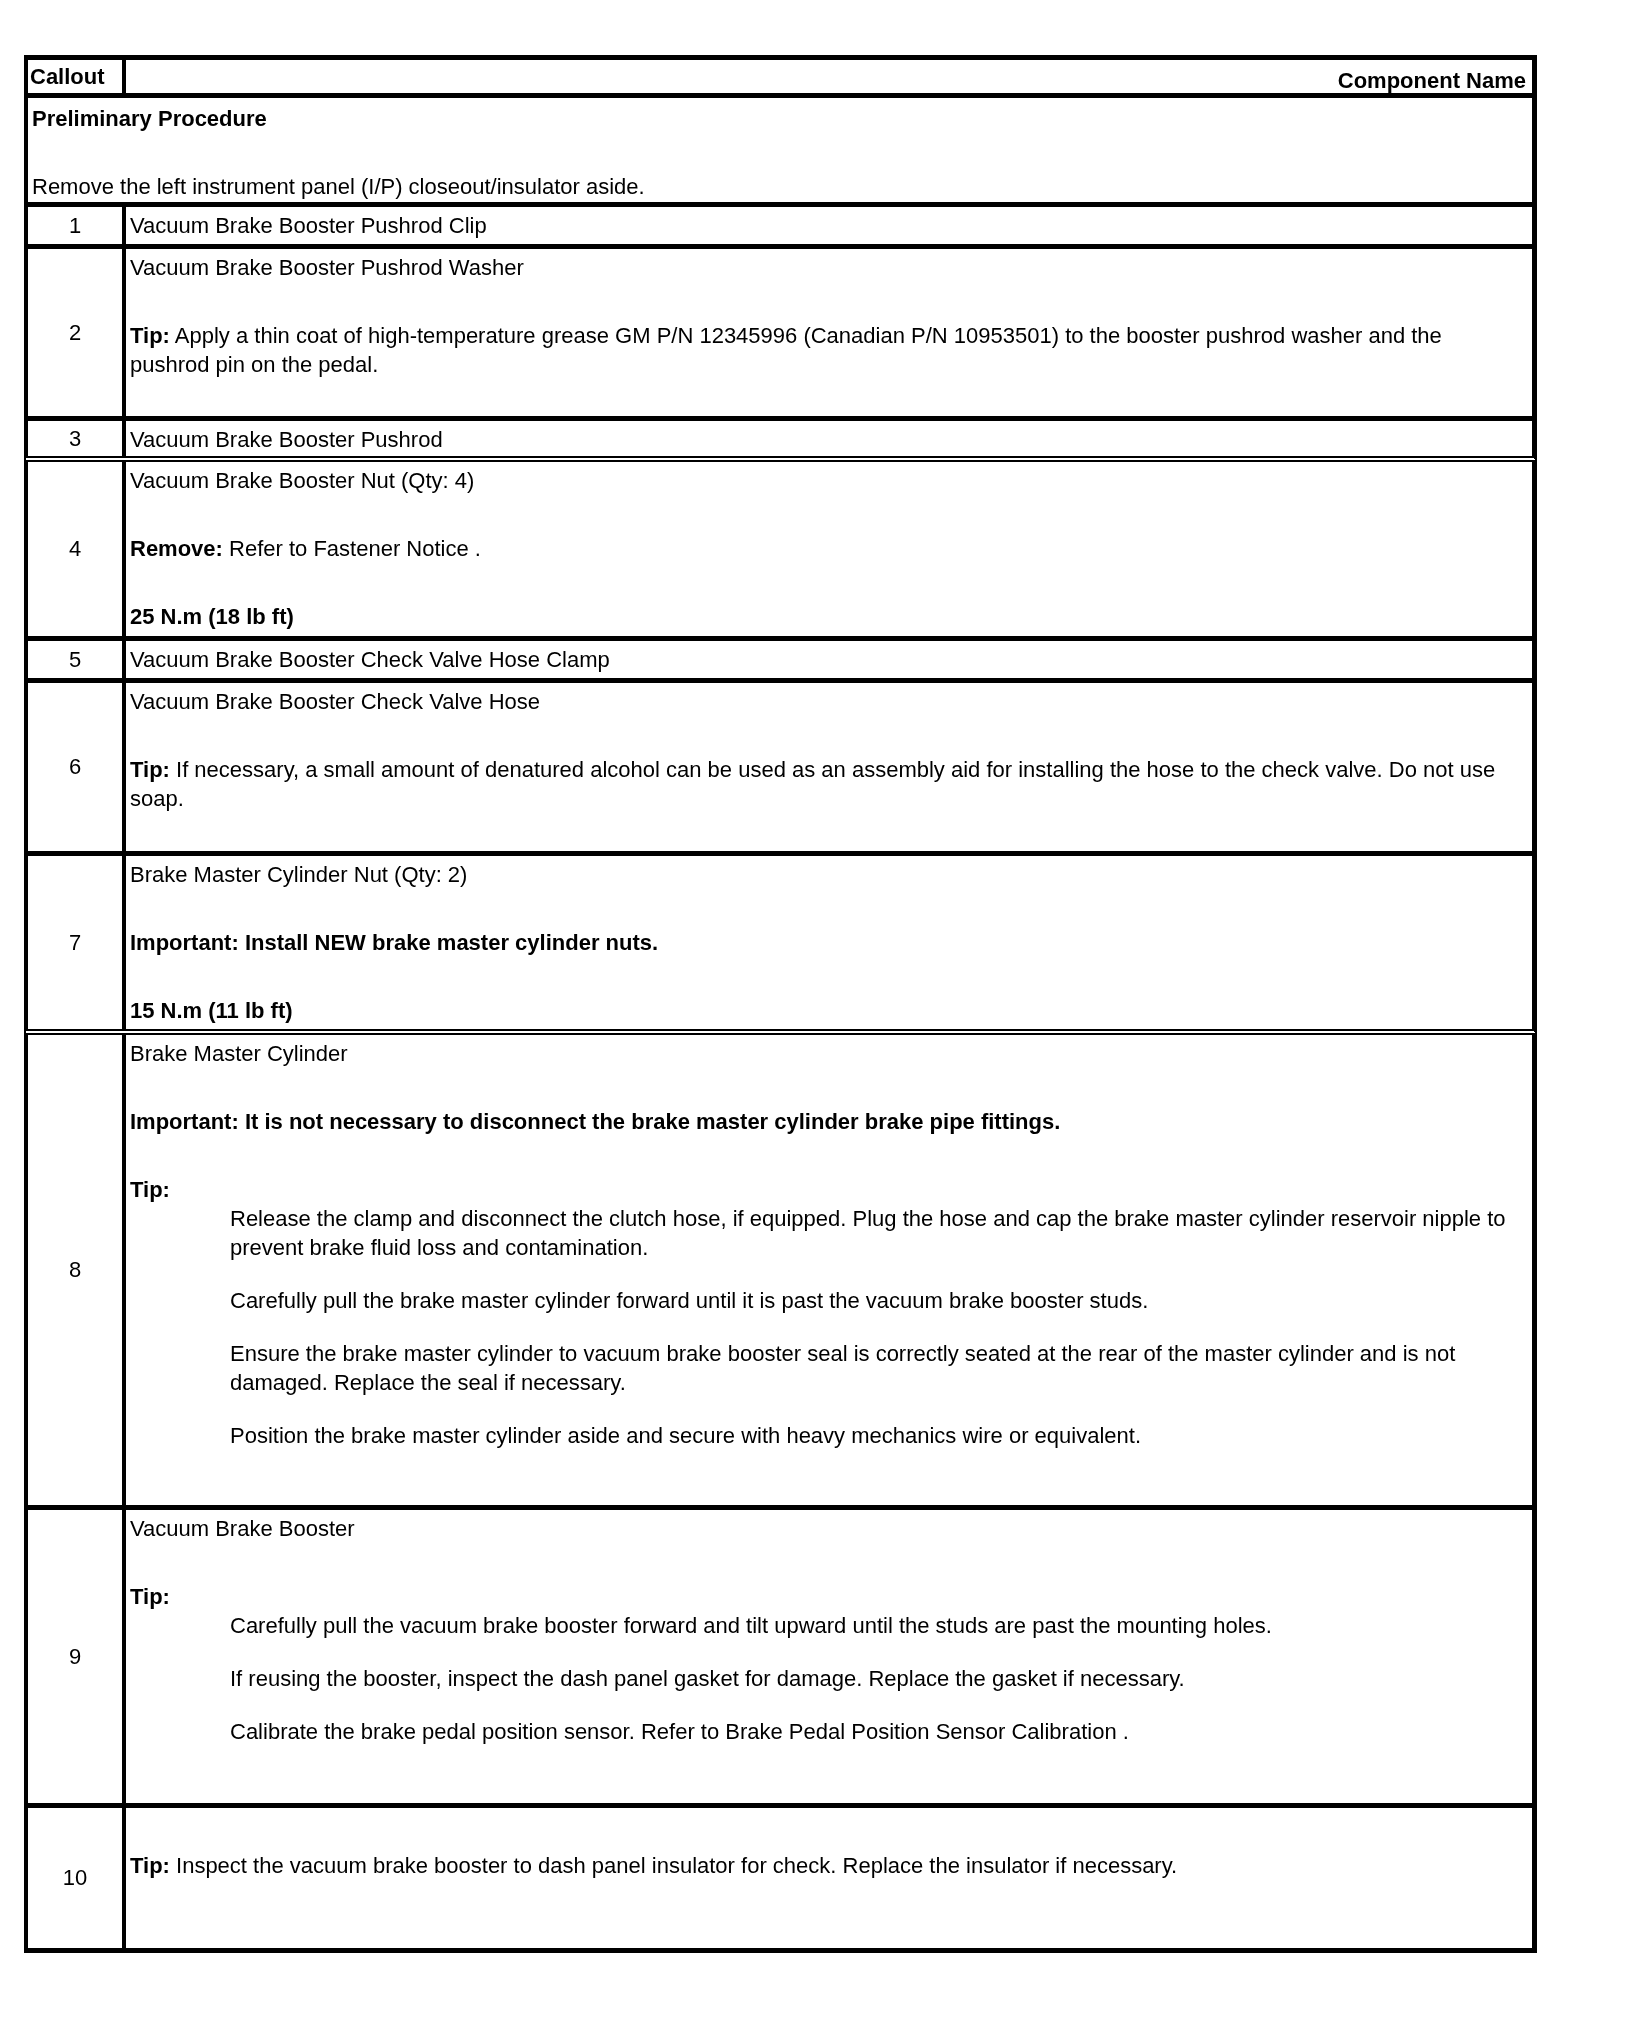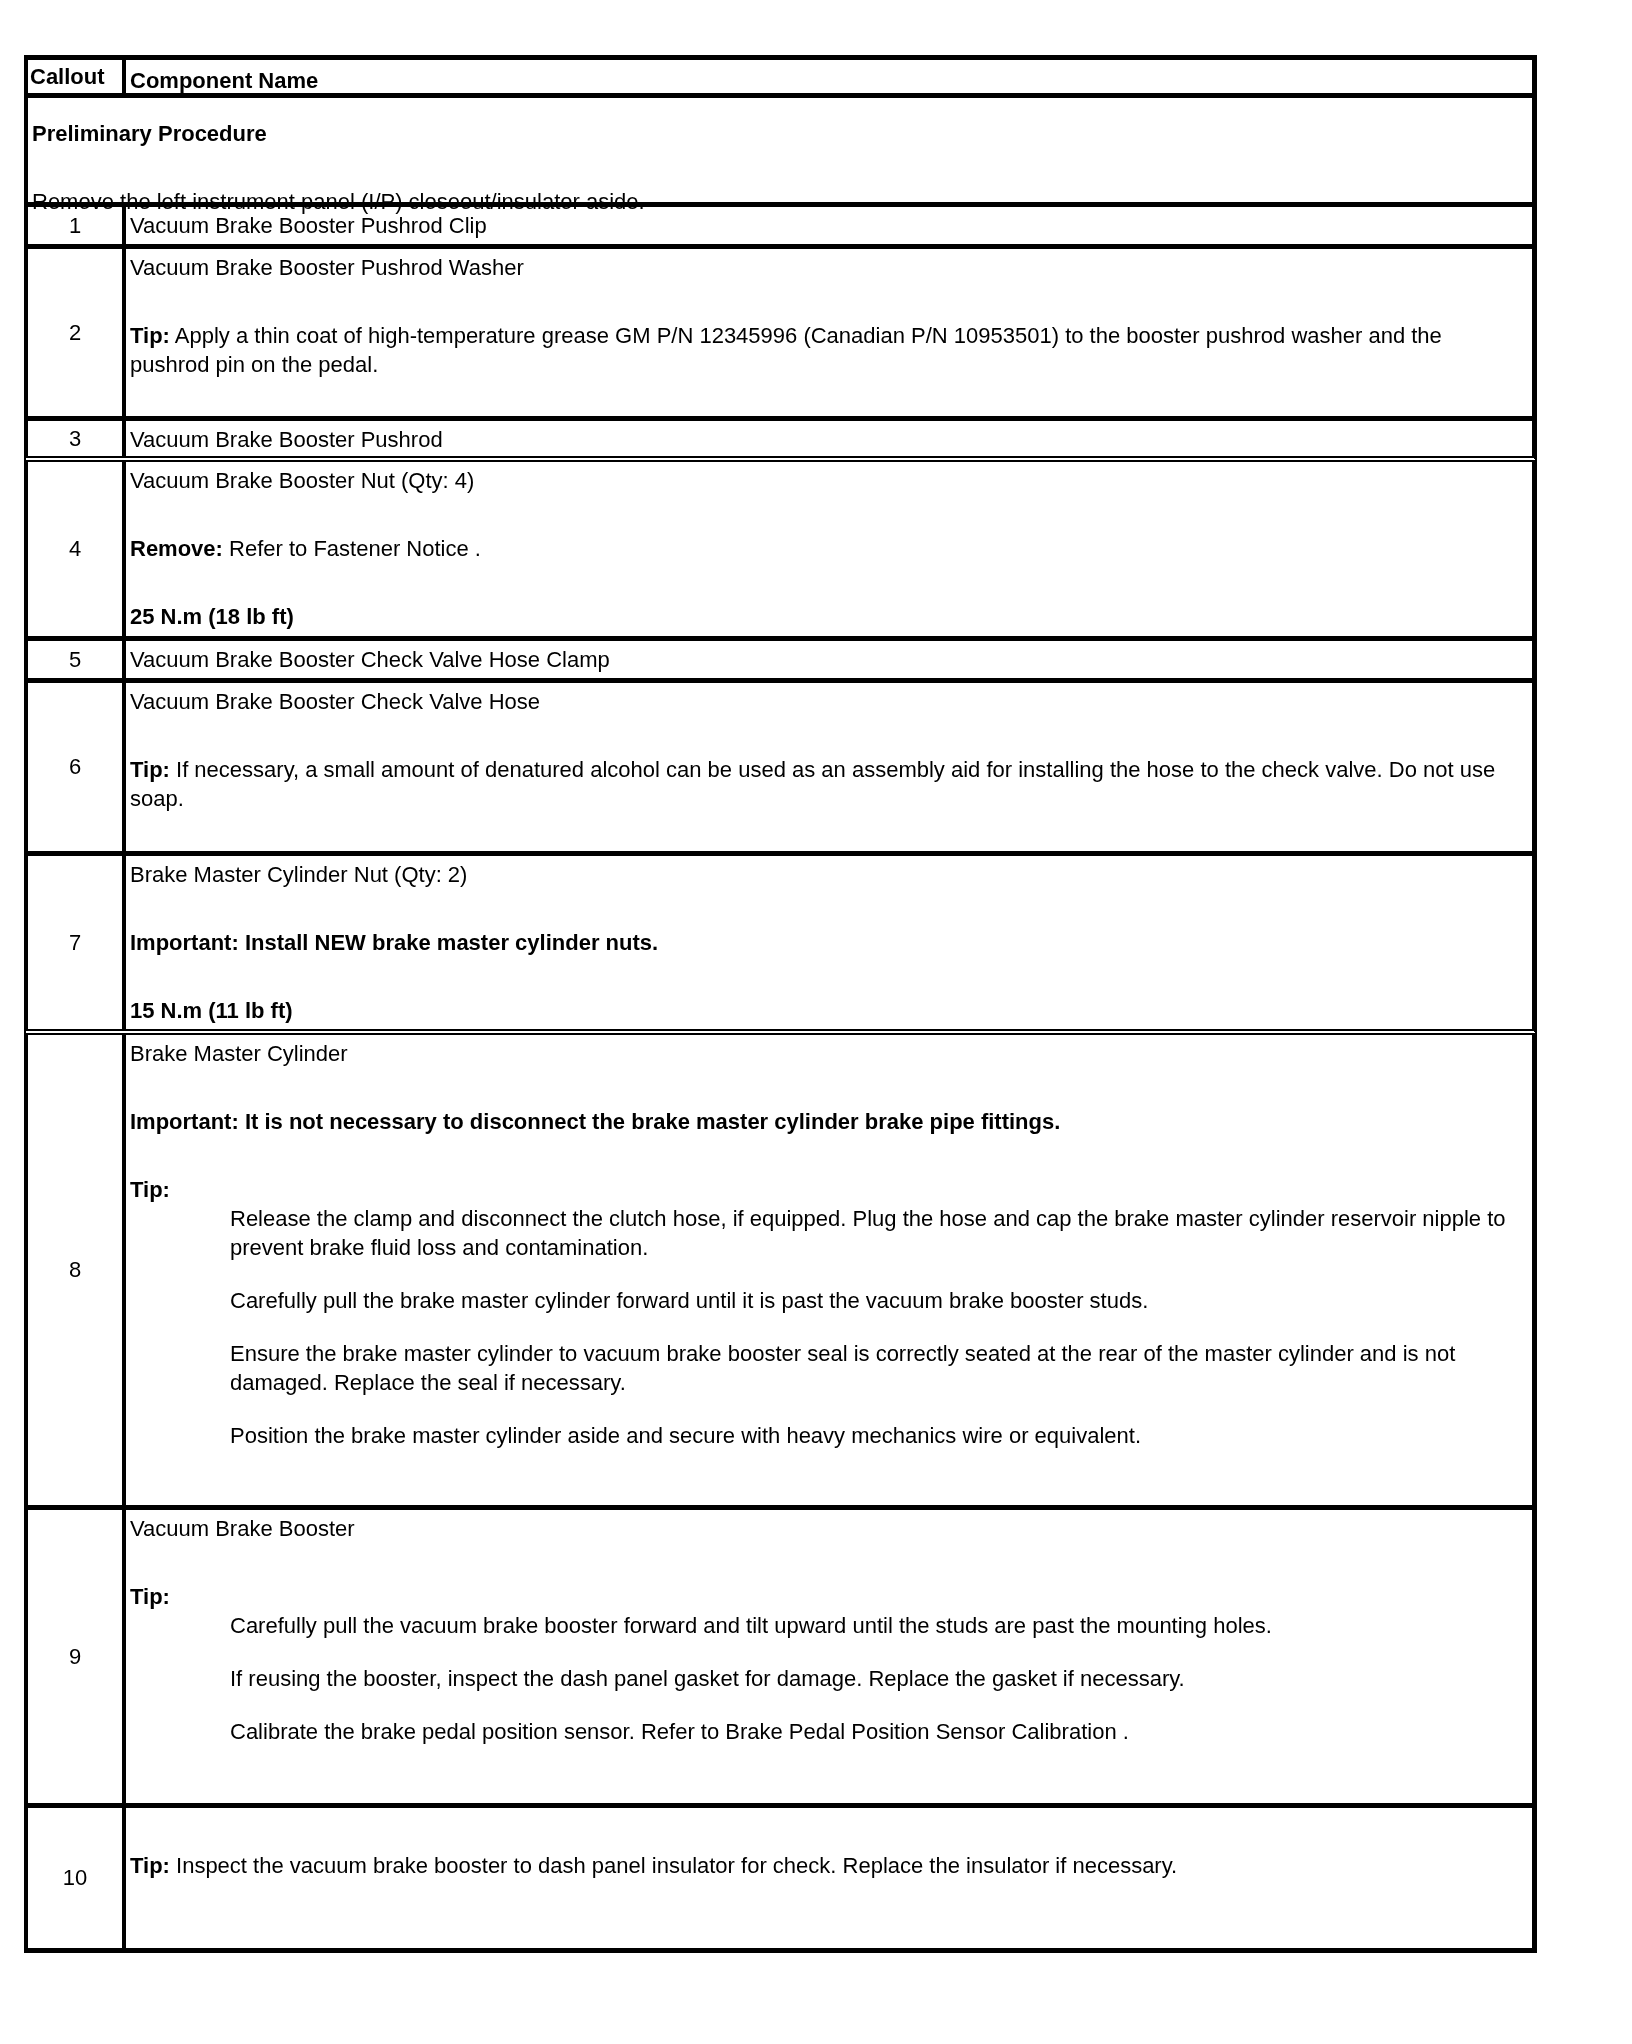--- a/index.html
+++ b/index.html
@@ -8,22 +8,22 @@
   .tbl { position: absolute; left: 24px; top: 55px; width: 1513px; }
   .row { position: relative; box-sizing: border-box; border-left: 4px solid #000; border-right: 5px solid #000; }
   .row.top { border-top: 5px solid #000; }
   .row.bt { border-bottom: 5px solid #000; }
   .row.dbl { border-bottom: 6px double #000; }
   .row.last { border-bottom: 5px solid #000; }
   .callout { position: absolute; left: 0; top: 0; bottom: 0; width: 94px; border-right: 4px solid #000;
              display: flex; align-items: center; justify-content: center; box-sizing: content-box; }
   .content { margin-left: 98px; padding: 4px 6px 6px 4px; line-height: 29px; }
   .hdr .callout { font-weight: bold; justify-content: flex-start; padding-left: 2px; width: 92px; }
-  .hdr .content { text-align: left; font-weight: bold; padding-top: 6px; }
-  .prelim { padding: 21px 4px; line-height: 29px; }
+  .hdr .content { text-align: right; font-weight: bold; padding-top: 6px; }
+  .prelim { padding: 6px 4px; line-height: 29px; }
   .b { font-weight: bold; }
   .gap { height: 39px; }
   .gap2 { height: 24px; }
   .indent { padding-left: 100px; }
   p { margin: 0; }
 </style>
 </head>
 <body>
 
 <div class="tbl">

